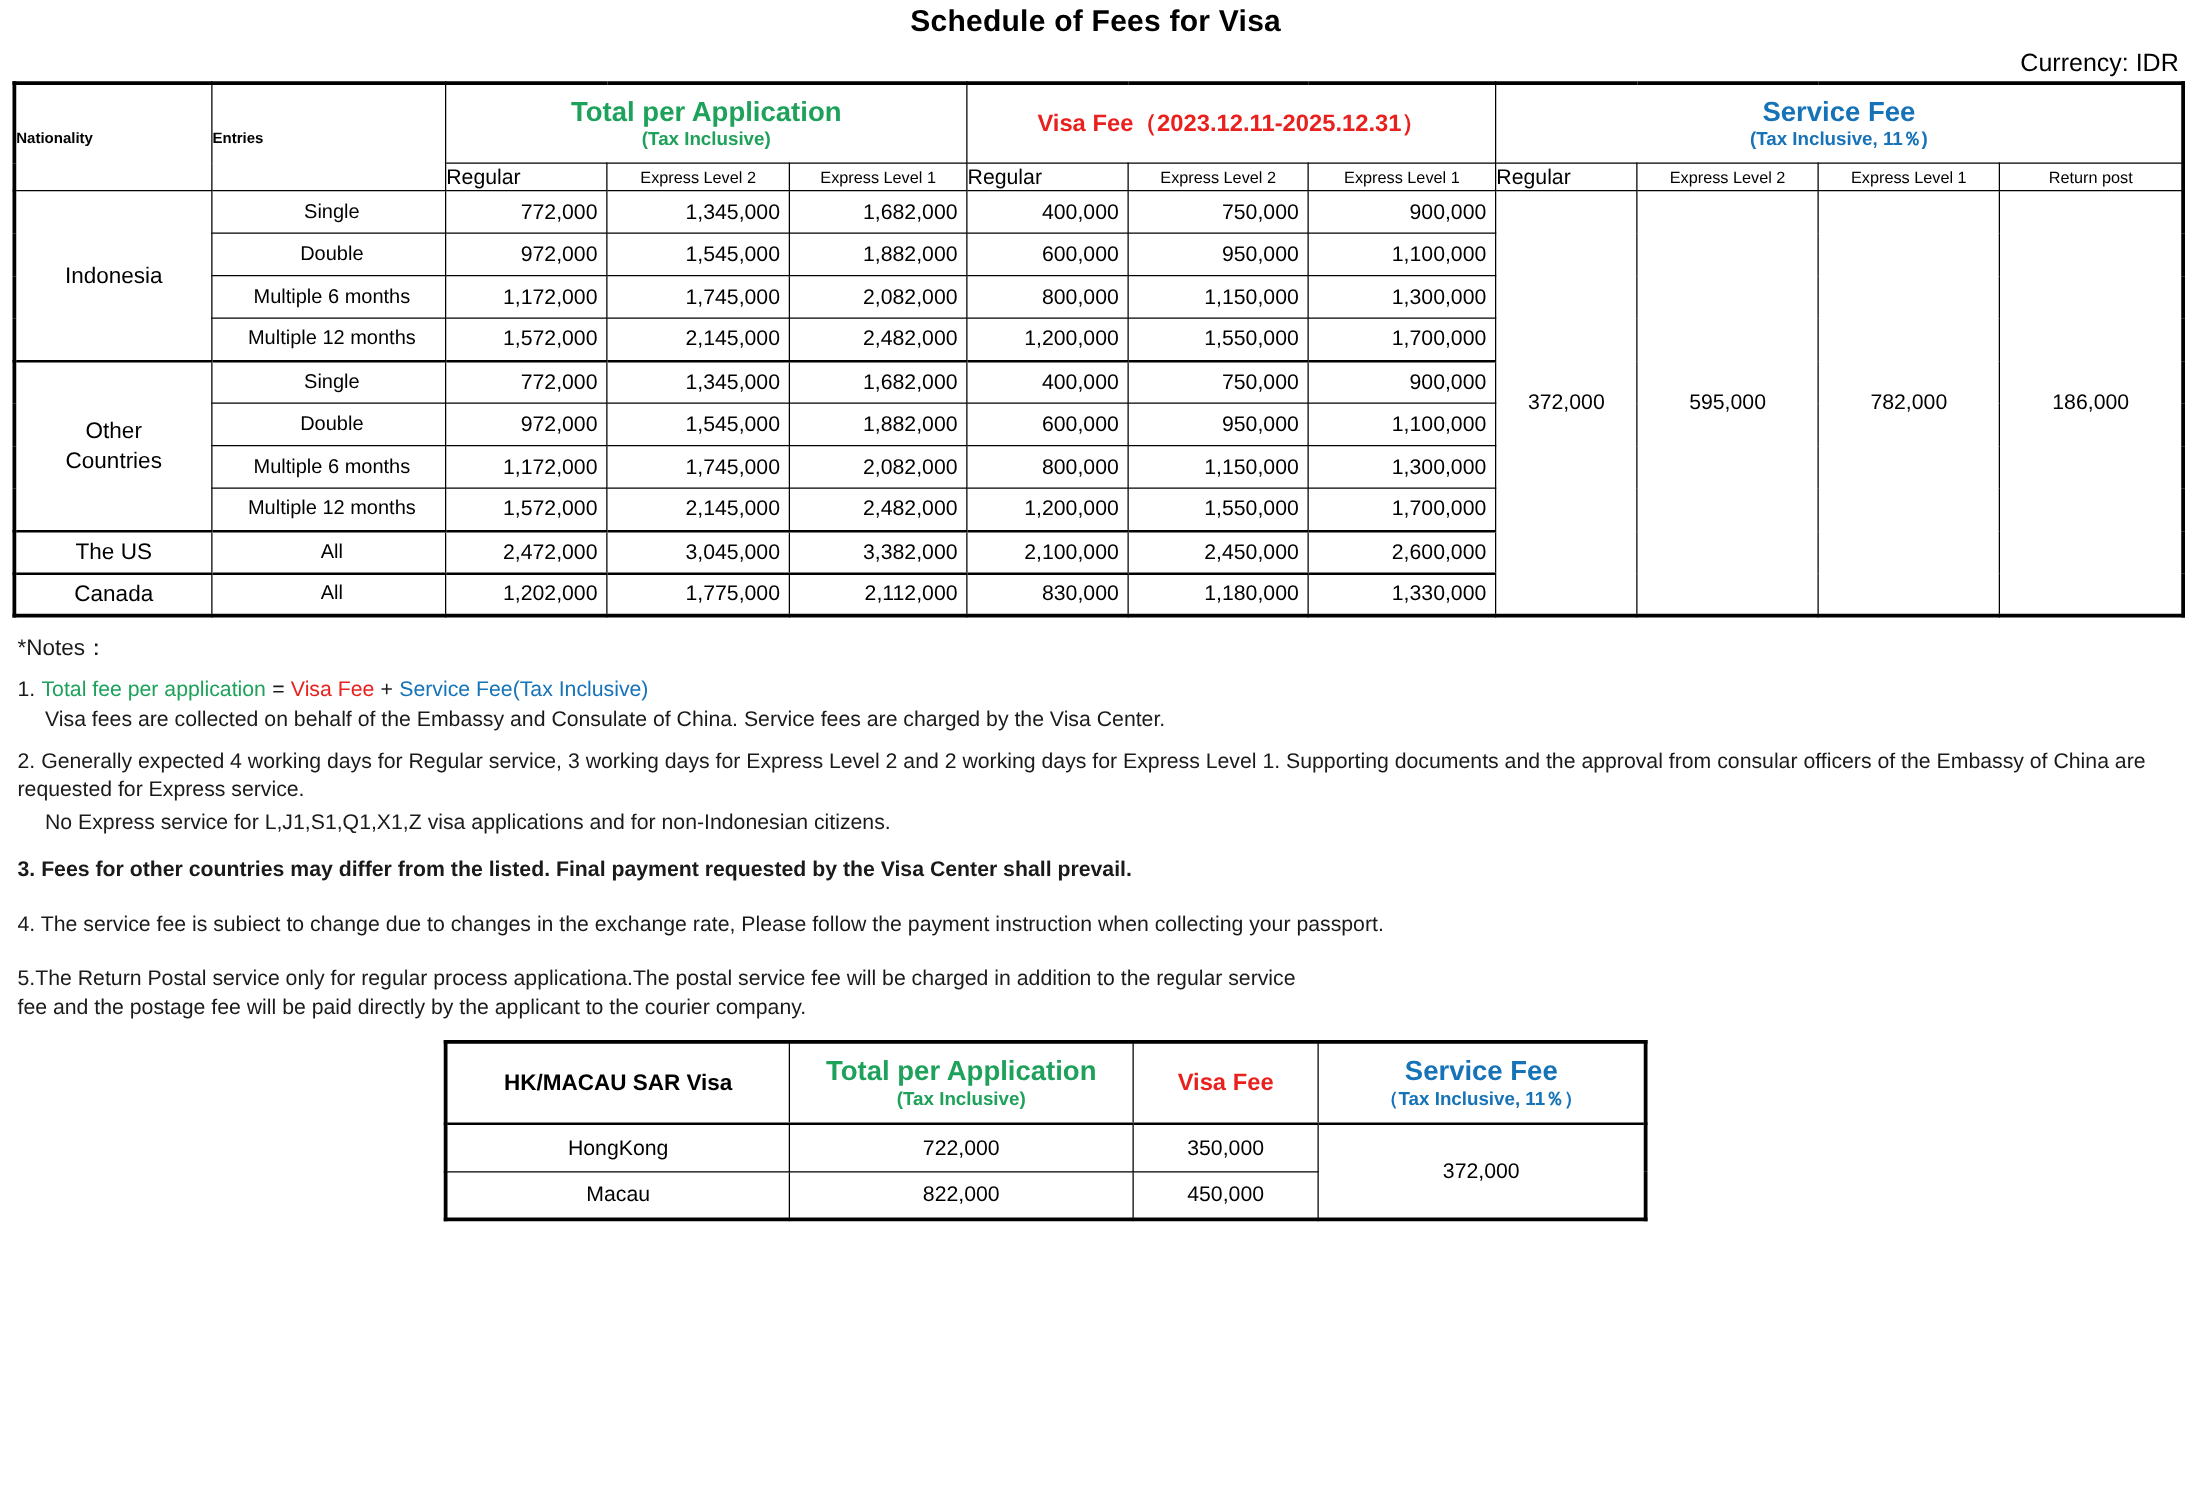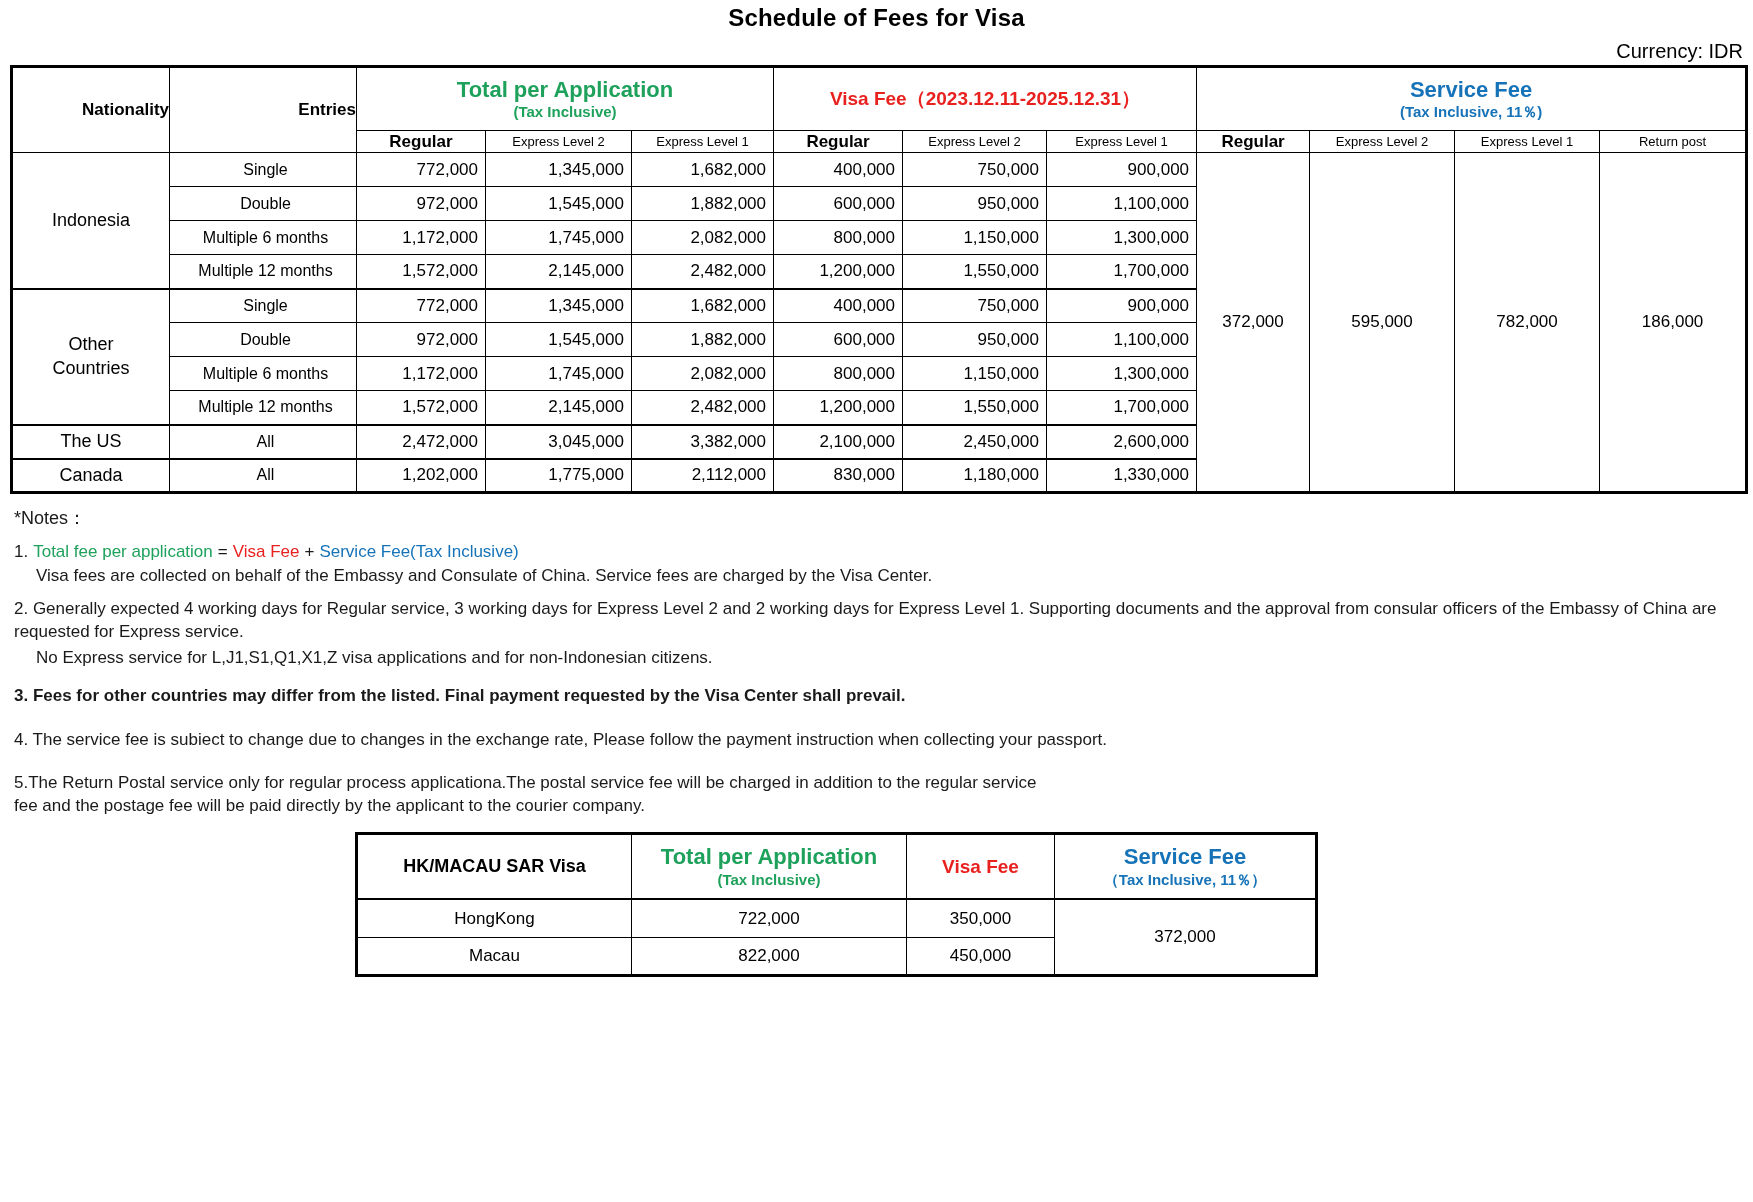--- a/index.html
+++ b/index.html
@@ -13,25 +13,25 @@
   .currency{
     text-align:right;font-size:20px;padding-right:10px;margin-top:8px;
   }
   
   table{border-collapse:collapse;table-layout:fixed;}
   .fee-table{width:1735px;margin:2px 0 0 10px;border:3px solid #000;}
   .fee-table th,.fee-table td{border:1.5px solid #000;padding:0;overflow:hidden;white-space:nowrap;}
   .fee-table .hrow1{height:64px;}
   .fee-table .hrow2{height:22px;}
   .fee-table tbody tr{height:34px;}
-  .h-nat,.h-ent{font-size:17px;font-weight:bold;text-align:right;}
+  .h-nat,.h-ent{font-size:12px;font-weight:bold;text-align:left;}
   .ht-main{font-size:22px;font-weight:bold;line-height:1.2;}
   .ht-sub{font-size:15px;font-weight:bold;line-height:1.2;}
   .h-visa{font-size:19px;font-weight:bold;text-align:center;}
-  .sub-lg{font-size:17px;font-weight:bold;text-align:center;}
+  .sub-lg{font-size:17px;font-weight:normal;text-align:left;}
   .sub-sm{font-size:13px;font-weight:normal;text-align:center;}
   td.nat{text-align:center;font-size:18px;}
   td.ent{text-align:center;padding-left:5px;font-size:16px;}
   td.num{text-align:right;padding-right:7px;font-size:17px;}
   td.svc{text-align:center;font-size:17px;}
   tr.group-sep td{border-top:2.5px solid #000;}
   .narrow{display:inline-block;width:96px;white-space:normal;line-height:1.3;}
   .c-green{color:#1ea15b;}
   .c-red{color:#e8211f;}
   .c-blue{color:#1673b8;}

